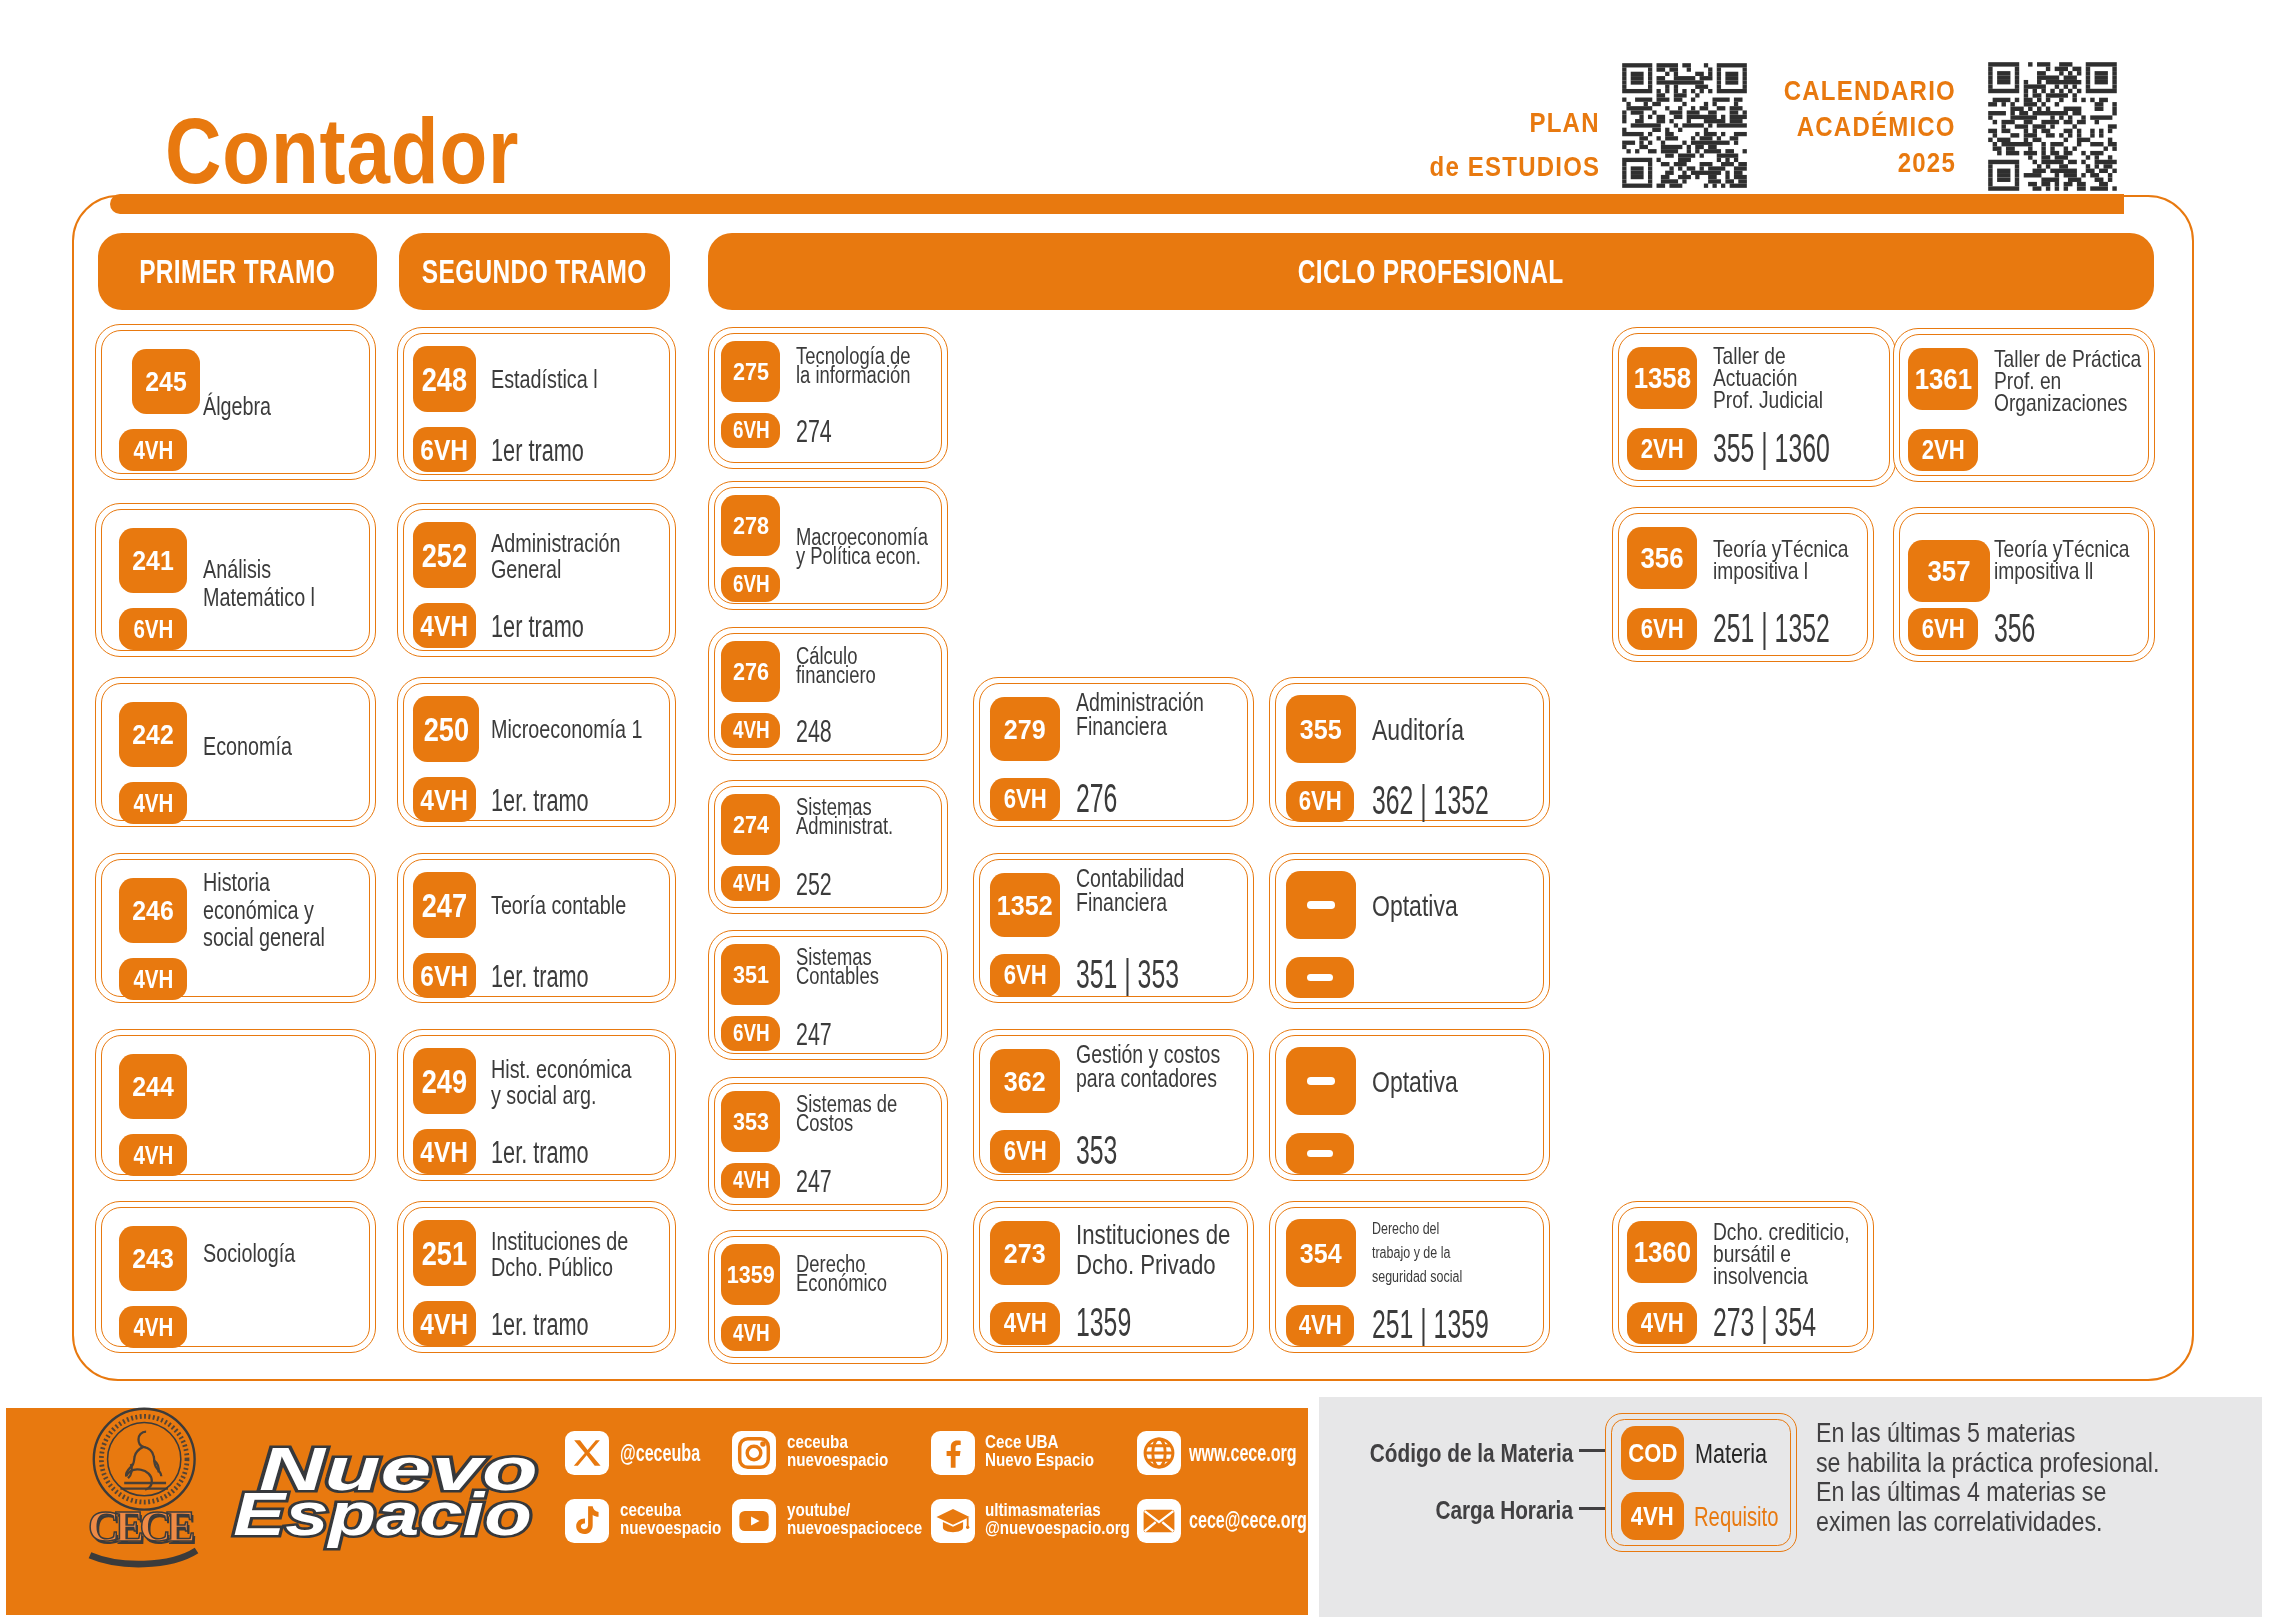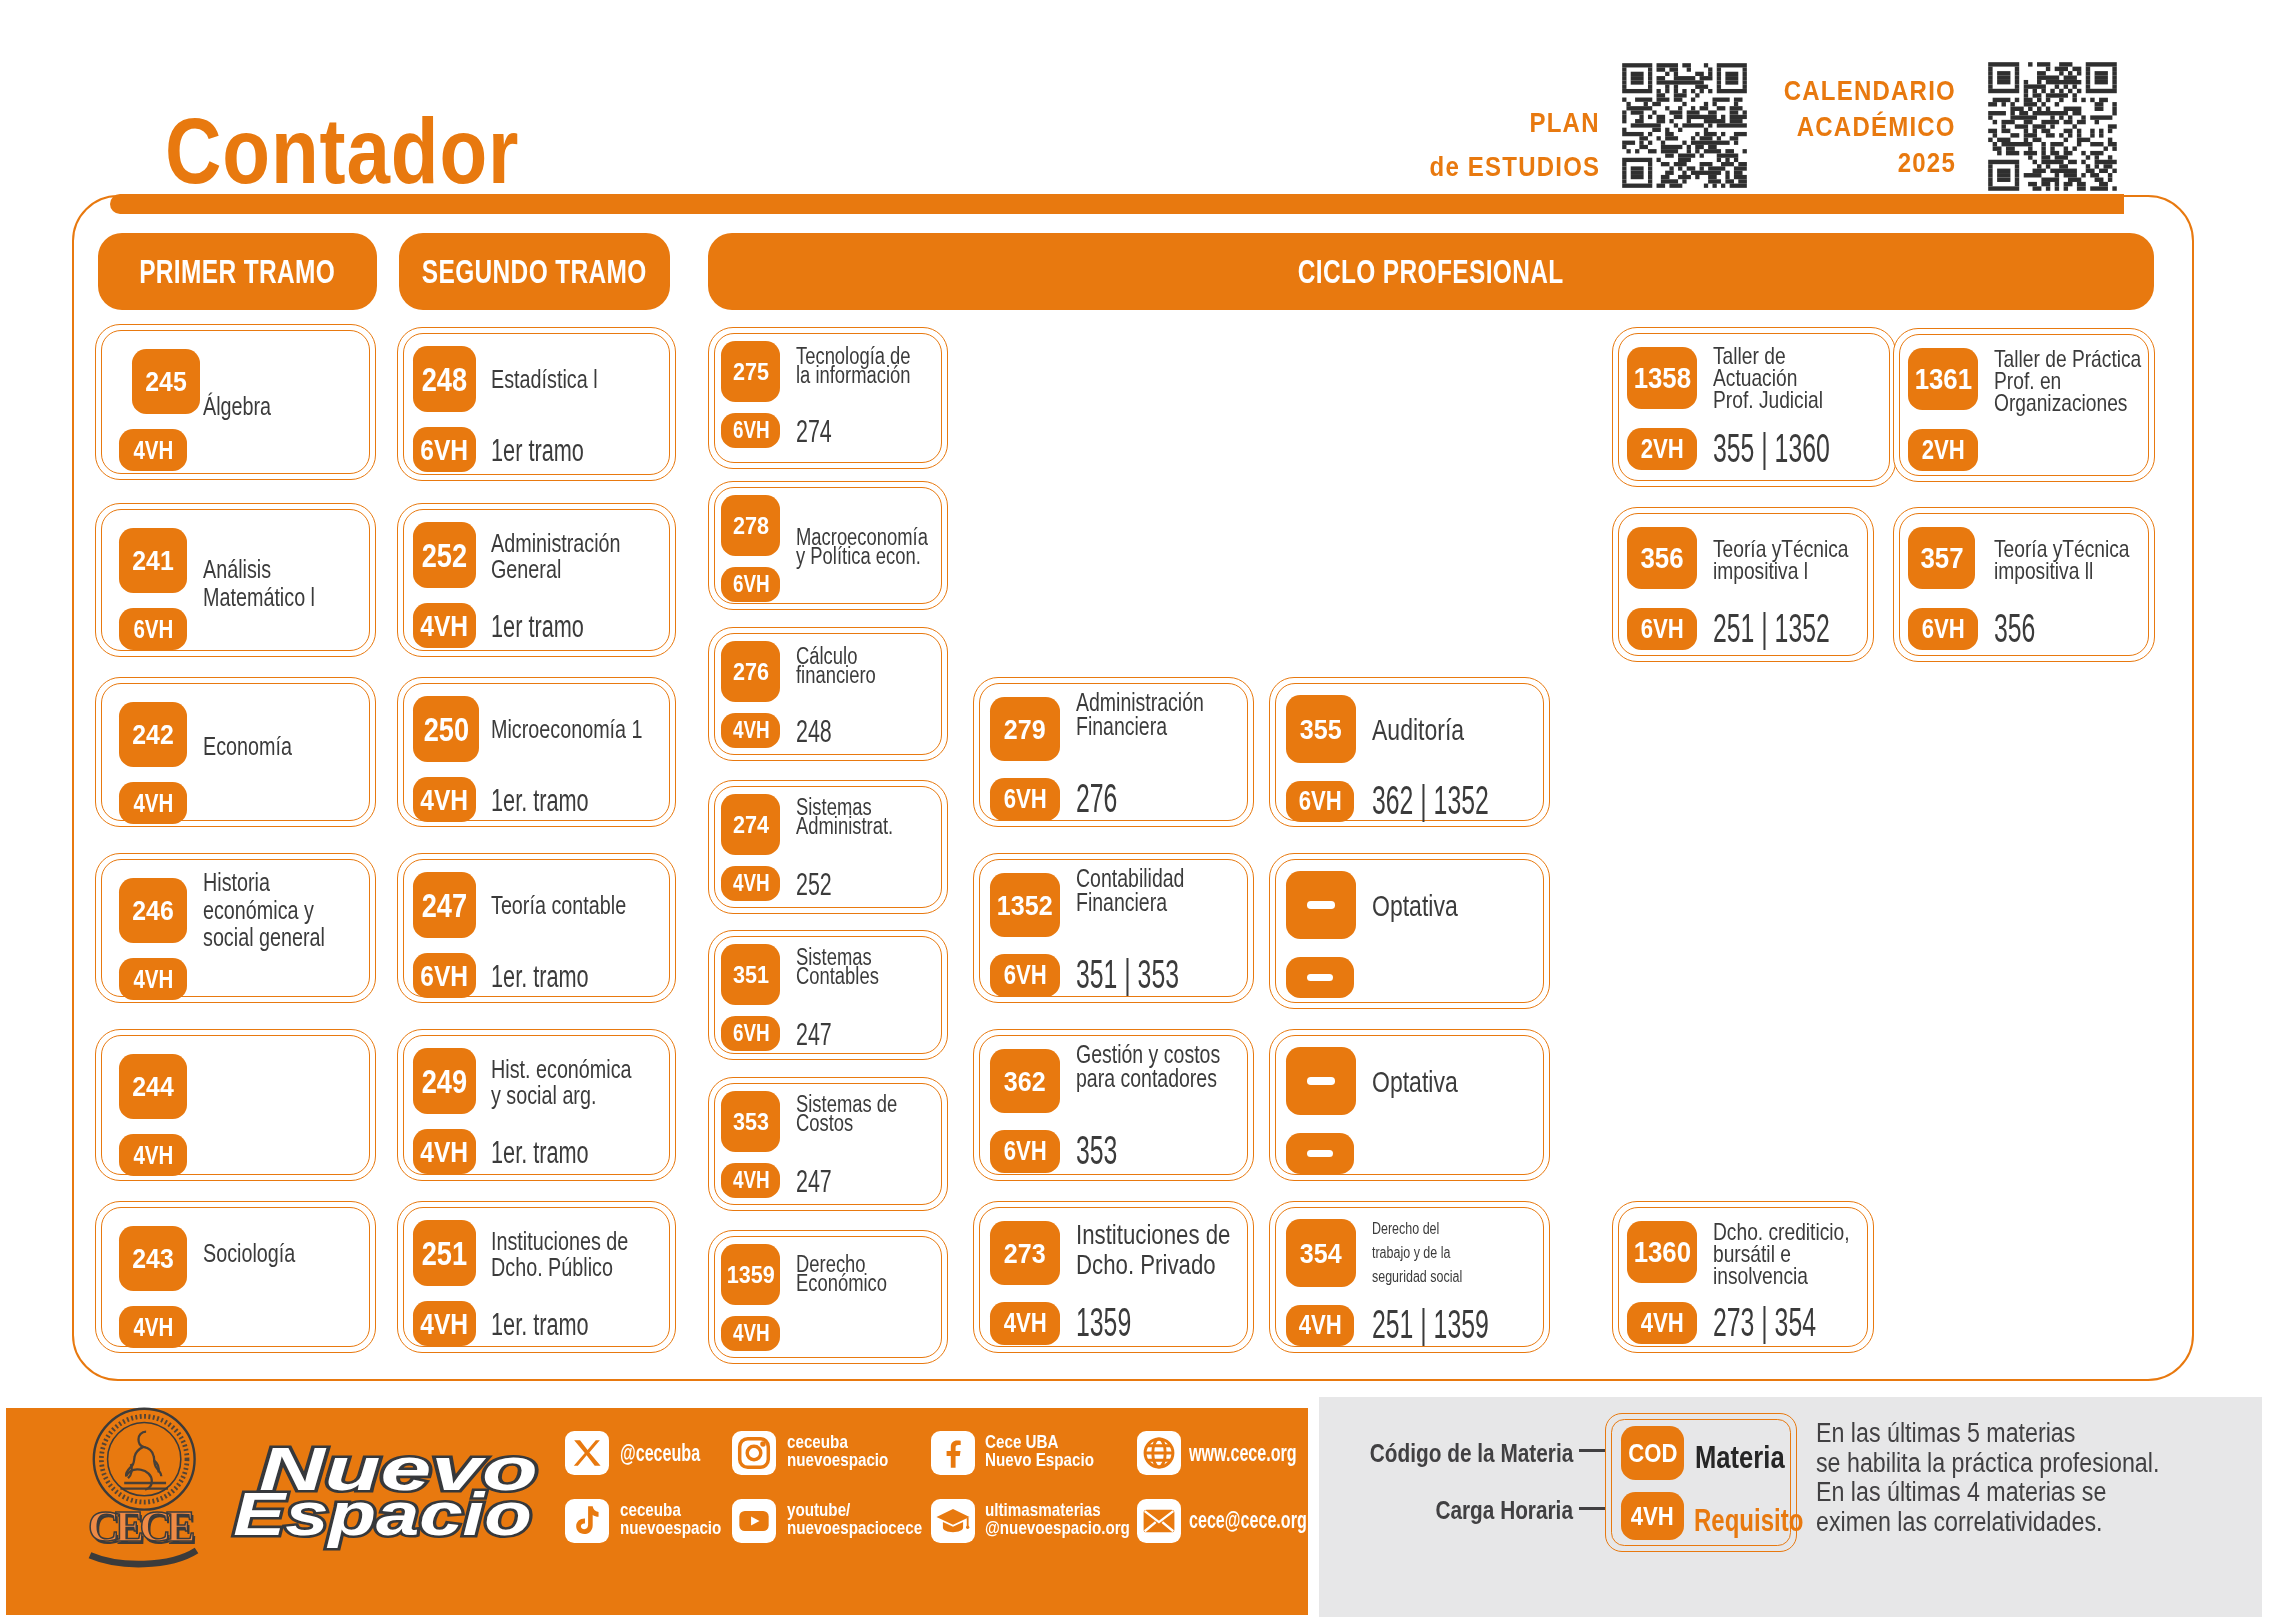--- a/index.html
+++ b/index.html
@@ -24,21 +24,21 @@
 .ttl { position:absolute; color:#3B3B3B; }
 .pre { position:absolute; color:#3B3B3B; }
 .foot-o { position:absolute; left:5.7px; top:1408px; width:1302px; height:207px; background:#E8790F; }
 .foot-g { position:absolute; left:1319px; top:1397px; width:943px; height:220px; background:#E7E7E8; }
 .tile { position:absolute; }
 .hnd { position:absolute; color:#fff; font-weight:bold; }
 .leg-lab { position:absolute; font-size:26px; font-weight:bold; color:#414042; }
 .leg-line { position:absolute; width:38px; height:2.9px; background:#414042; }
 .mini { position:absolute; left:1605px; top:1413px; width:192px; height:139px; border:1.9px solid #E8790F;
   border-radius:17px; background:#E7E7E8; }
-.mini-t { position:absolute; font-size:32px; font-weight:bold; }
+.mini-t { position:absolute; font-size:27px; font-weight:normal; }
 .leg-txt { position:absolute; left:1816px; top:1419px; font-size:27px; line-height:29.5px; color:#414042; }
 </style></head>
 <body>
 <div id="page">
     <div class="ttl-main"><span class="sx" style="transform:scaleX(0.85);transform-origin:0 50%;">Contador</span></div>
     <div class="qlabel" style="right:669px;top:101px;line-height:44px"><span class="sx" style="transform:scaleX(0.87);transform-origin:100% 50%;">PLAN</span><br><span class="sx" style="transform:scaleX(0.87);transform-origin:100% 50%;">de ESTUDIOS</span></div>
     <svg style="position:absolute;left:1620px;top:61px" width="129" height="129" viewBox="0 0 136 136">
       <rect width="136" height="136" fill="#fff"></rect>
       <g fill="#2F2F2F">
         <rect x="2.3" y="2.3" width="31.73" height="4.53"></rect>
@@ -810,21 +810,21 @@
       <div class="badge" style="left:14.3px;top:19px;width:70px;height:62px;font-size:30px">
         <span class="sx" style="transform:scaleX(0.86);transform-origin:50% 50%;">1361</span>
       </div>
       <div class="badge" style="left:14.3px;top:100px;width:70px;height:42px;font-size:27px">
         <span class="sx" style="transform:scaleX(0.82);transform-origin:50% 50%;">2VH</span>
       </div>
       <div class="ttl" style="left:100px;top:19px;font-size:24px;line-height:22px"><span class="sx" style="transform:scaleX(0.8);transform-origin:0 0;display:inline-block;white-space:nowrap">Taller de Práctica<br>Prof. en<br>Organizaciones</span></div>
     </div>
     <div class="card" style="left:1893px;top:507px;width:262px;height:155px">
       <div class="ring"></div>
-      <div class="badge" style="left:14.3px;top:19px;width:67px;height:62px;font-size:30px">
+      <div class="badge" style="left:14.3px;top:32px;width:82px;height:62px;font-size:30px">
         <span class="sx" style="transform:scaleX(0.86);transform-origin:50% 50%;">357</span>
       </div>
       <div class="badge" style="left:14.3px;top:100px;width:70px;height:42px;font-size:27px">
         <span class="sx" style="transform:scaleX(0.82);transform-origin:50% 50%;">6VH</span>
       </div>
       <div class="ttl" style="left:100px;top:29.5px;font-size:24px;line-height:22px"><span class="sx" style="transform:scaleX(0.8);transform-origin:0 0;display:inline-block;white-space:nowrap">Teoría yTécnica<br>impositiva ll</span></div>
       <div class="pre" style="left:100px;top:98px;font-size:40px"><span class="sx" style="transform:scaleX(0.62);transform-origin:0 50%;">356</span></div>
     </div>
     <div class="foot-o"></div>
     <svg style="position:absolute;left:86px;top:1405px" width="124" height="176" viewBox="0 0 130 185">

